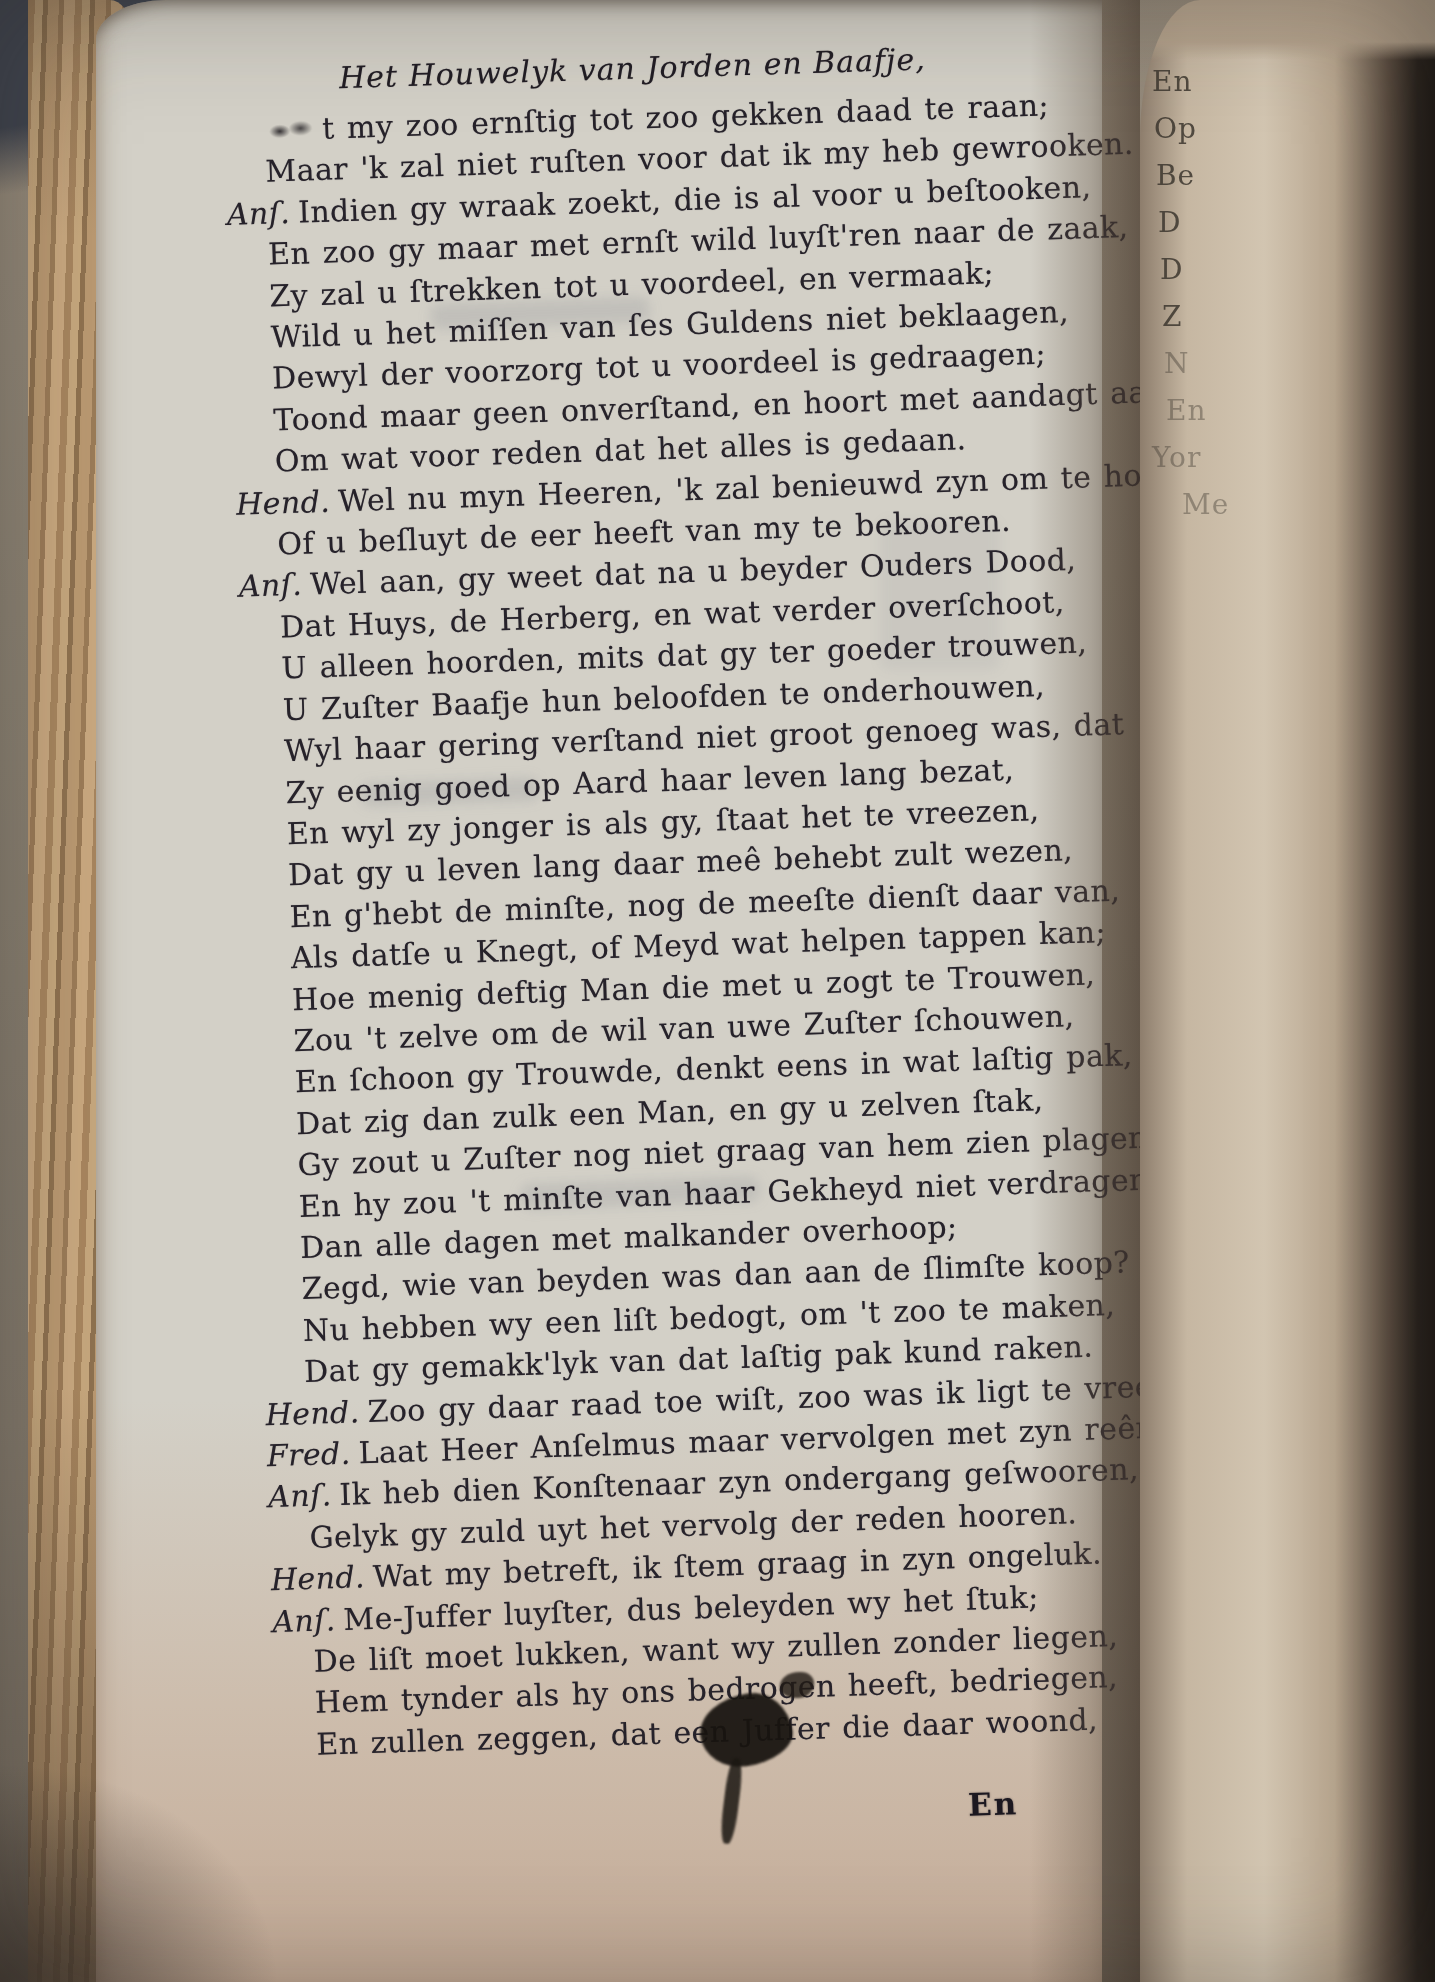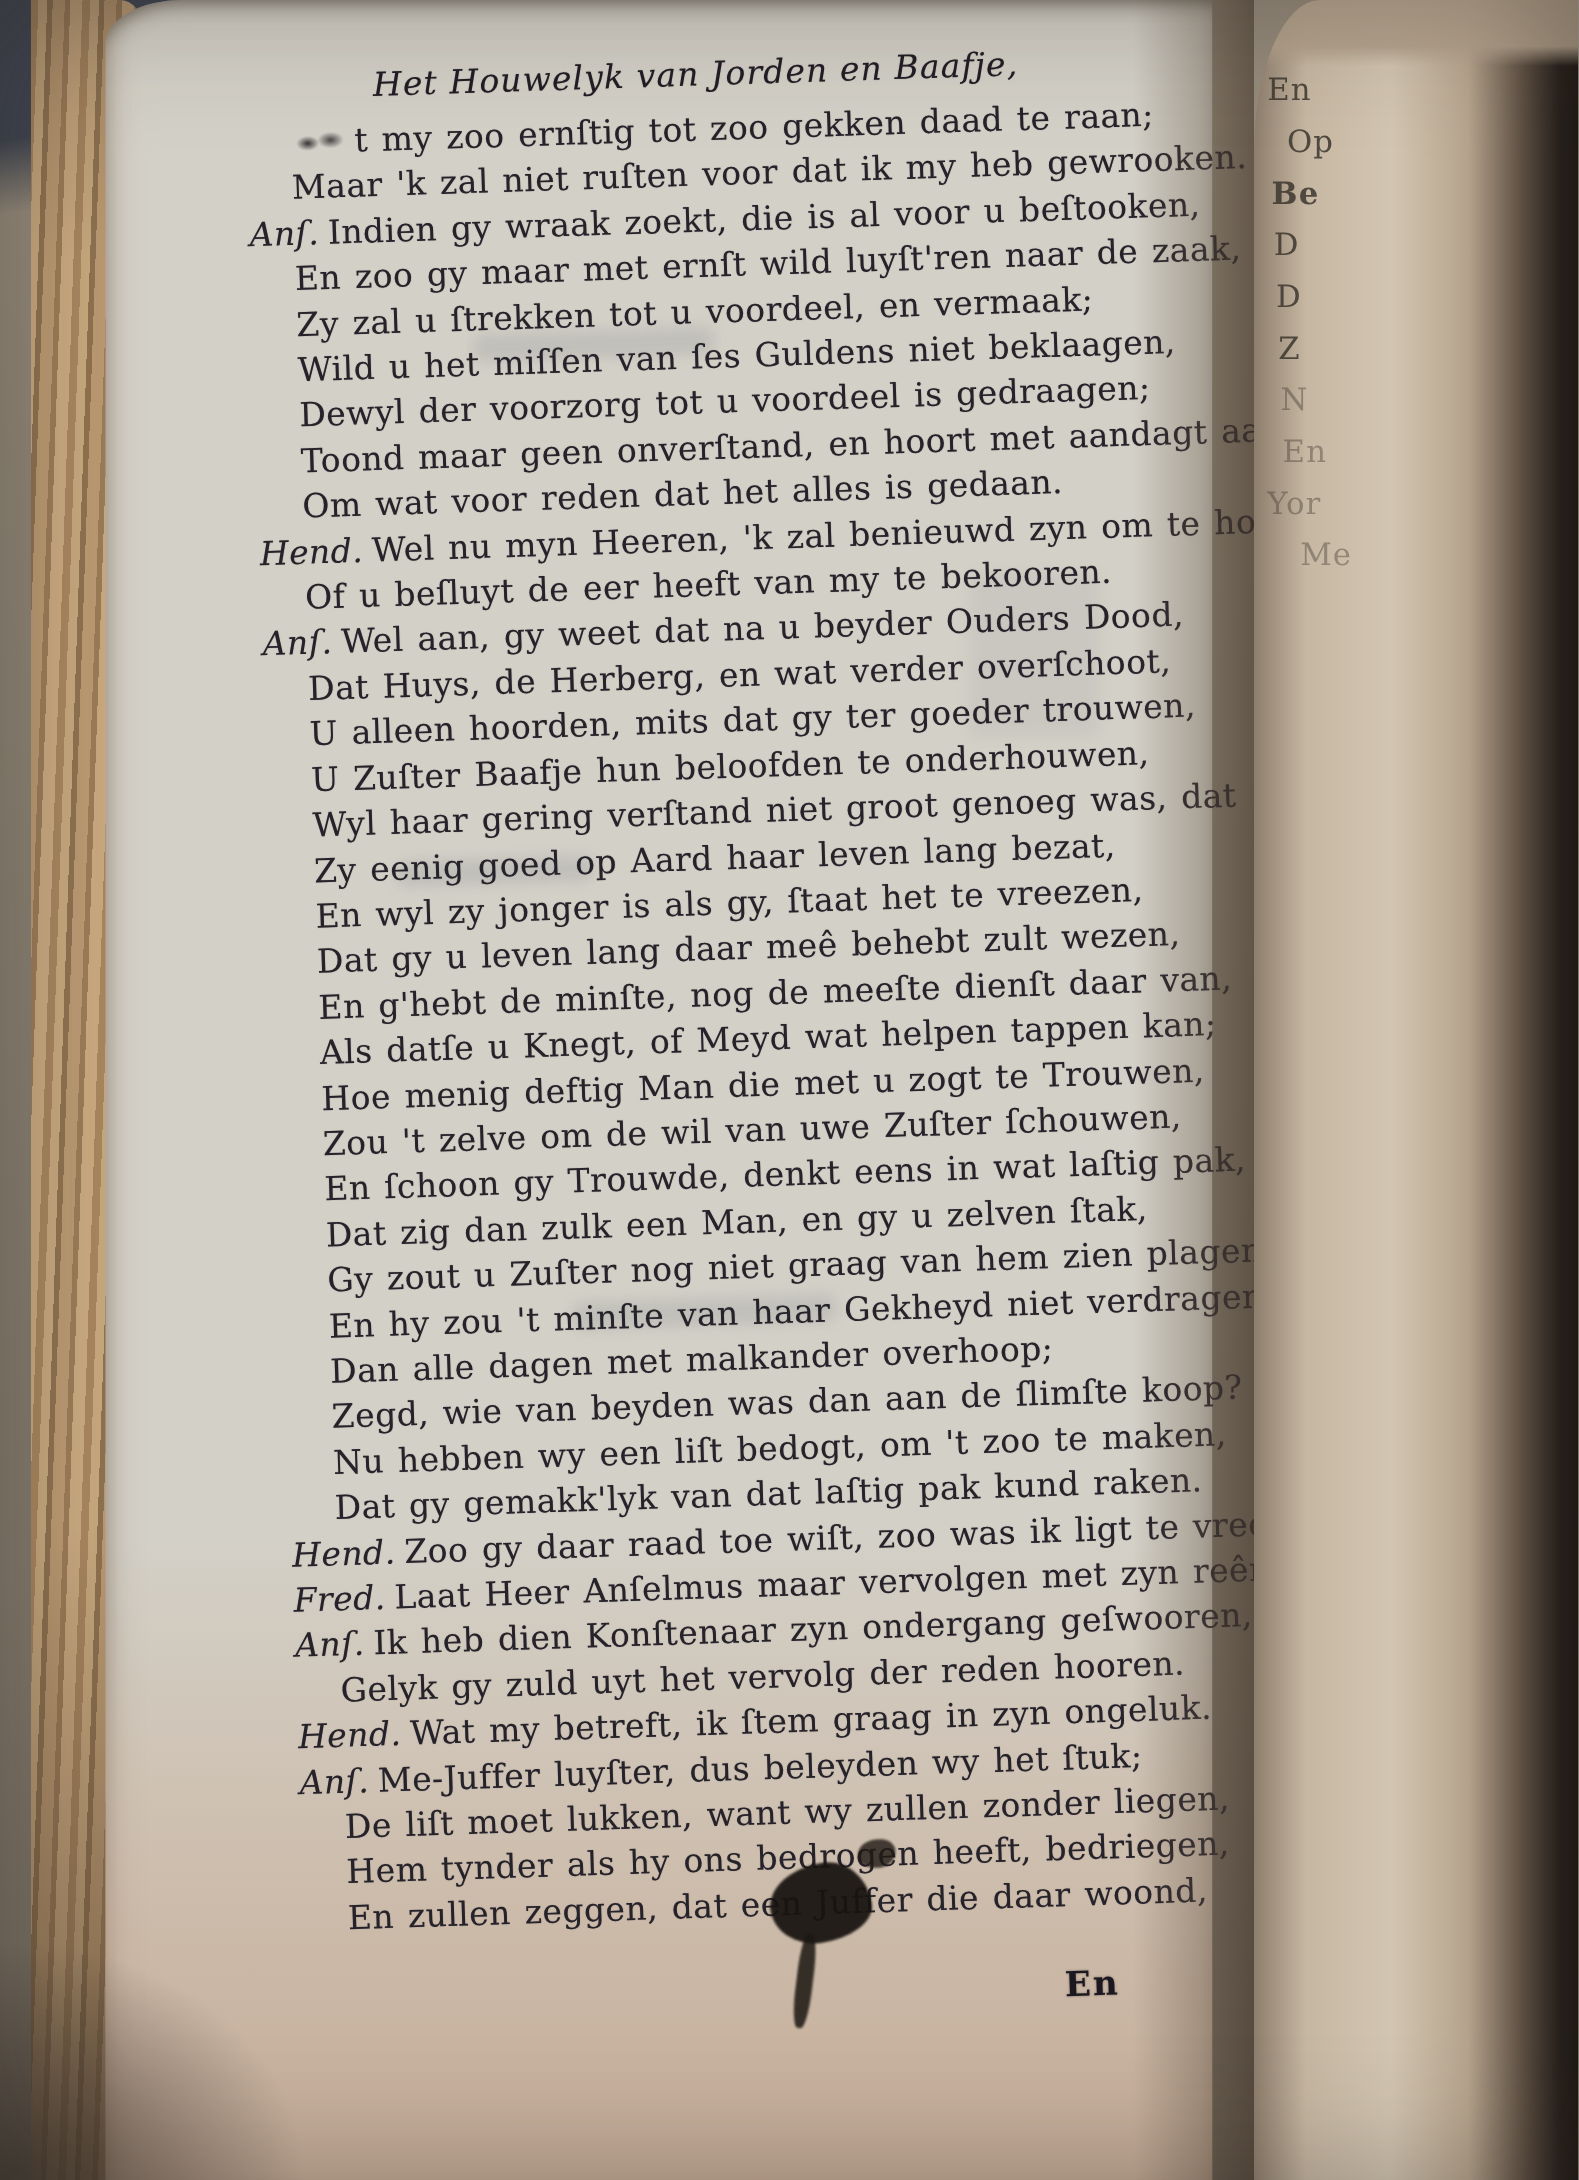--- a/index.html
+++ b/index.html
@@ -155,22 +155,22 @@
   <div class="blot"></div>
   <div class="blot-spatter"></div>
   <div class="blot-drip"></div>
 
   <div class="catchword">En</div>
 
   <div class="gutter"></div>
   <div class="facing"></div>
   <div class="fragments" id="fragments">
       <div class="frag" style="opacity: 0.85; margin-left: 0px;">En</div>
-      <div class="frag" style="opacity: 0.85; margin-left: 18px;">Op</div>
-      <div class="frag" style="opacity: 0.85; margin-left: 4px; font-weight: bold;">Be</div>
+      <div class="frag" style="opacity: 0.85; margin-left: 2px;">Op</div>
+      <div class="frag" style="opacity: 0.85; margin-left: 4px;">Be</div>
       <div class="frag" style="opacity: 0.85; margin-left: 6px;">D</div>
       <div class="frag" style="opacity: 0.85; margin-left: 8px;">D</div>
       <div class="frag" style="opacity: 0.85; margin-left: 10px;">Z</div>
       <div class="frag" style="opacity: 0.4; margin-left: 12px;">N</div>
       <div class="frag" style="opacity: 0.4; margin-left: 14px;">En</div>
       <div class="frag" style="opacity: 0.4; ">Yor</div>
       <div class="frag" style="opacity: 0.4; margin-left: 30px;">Me</div>
     </div>
 
   <div class="vignette"></div>

